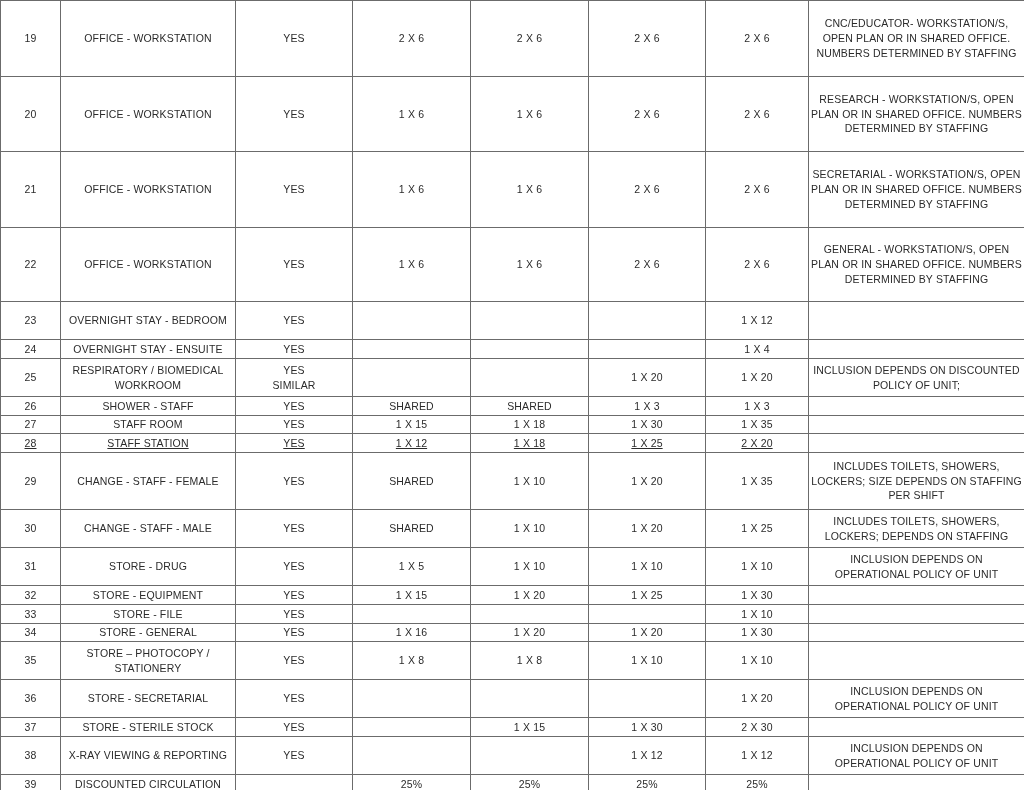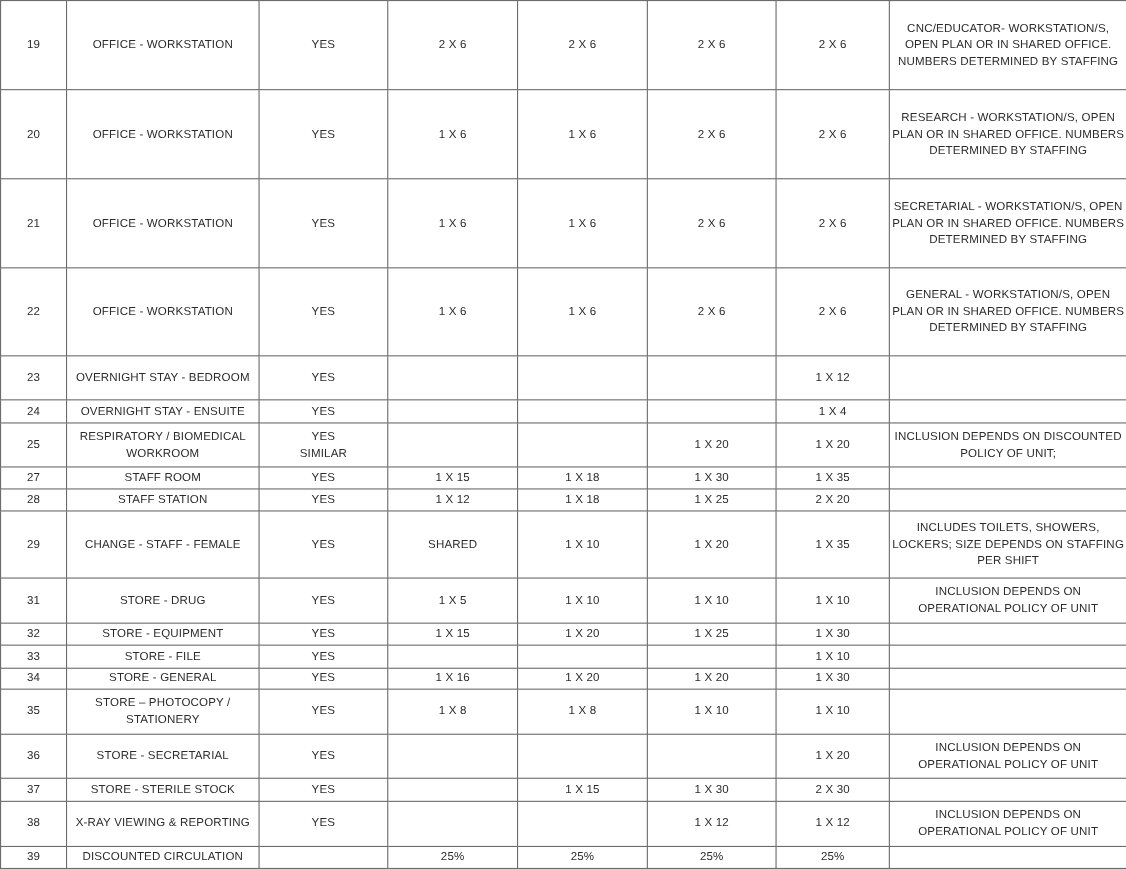--- a/index.html
+++ b/index.html
@@ -125,49 +125,69 @@
         <td class="cell-no">25</td>
         <td class="cell-room">RESPIRATORY / BIOMEDICAL WORKROOM</td>
         <td class="cell-dim">YES
 SIMILAR</td>
         <td class="cell-dim"></td>
         <td class="cell-dim"></td>
         <td class="cell-dim">1  X  20</td>
         <td class="cell-dim">1  X  20</td>
         <td class="cell-notes">INCLUSION DEPENDS ON DISCOUNTED POLICY OF UNIT;</td>
       </tr>
+      <tr style="height: 19px;">
+        <td class="cell-no">26</td>
+        <td class="cell-room">SHOWER - STAFF</td>
+        <td class="cell-dim">YES</td>
+        <td class="cell-dim">SHARED</td>
+        <td class="cell-dim">SHARED</td>
+        <td class="cell-dim">1  X  3</td>
+        <td class="cell-dim">1  X  3</td>
+        <td class="cell-notes"></td>
+      </tr>
       <tr style="height: 18px;">
         <td class="cell-no">27</td>
         <td class="cell-room">STAFF ROOM</td>
         <td class="cell-dim">YES</td>
         <td class="cell-dim">1  X  15</td>
         <td class="cell-dim">1  X  18</td>
         <td class="cell-dim">1  X  30</td>
         <td class="cell-dim">1  X  35</td>
         <td class="cell-notes"></td>
       </tr>
-      <tr style="height: 19px;">
+      <tr style="height: 19px; text-decoration: underline;">
         <td class="cell-no">28</td>
         <td class="cell-room">STAFF STATION</td>
         <td class="cell-dim">YES</td>
         <td class="cell-dim">1  X  12</td>
         <td class="cell-dim">1  X  18</td>
         <td class="cell-dim">1  X  25</td>
         <td class="cell-dim">2  X  20</td>
         <td class="cell-notes"></td>
       </tr>
       <tr style="height: 57px;">
         <td class="cell-no">29</td>
         <td class="cell-room">CHANGE - STAFF - FEMALE</td>
         <td class="cell-dim">YES</td>
         <td class="cell-dim">SHARED</td>
         <td class="cell-dim">1  X  10</td>
         <td class="cell-dim">1  X  20</td>
         <td class="cell-dim">1  X  35</td>
         <td class="cell-notes">INCLUDES TOILETS, SHOWERS, LOCKERS; SIZE DEPENDS ON STAFFING PER SHIFT</td>
+      </tr>
+      <tr style="height: 38px;">
+        <td class="cell-no">30</td>
+        <td class="cell-room">CHANGE - STAFF - MALE</td>
+        <td class="cell-dim">YES</td>
+        <td class="cell-dim">SHARED</td>
+        <td class="cell-dim">1  X  10</td>
+        <td class="cell-dim">1  X  20</td>
+        <td class="cell-dim">1  X  25</td>
+        <td class="cell-notes">INCLUDES TOILETS, SHOWERS, LOCKERS; DEPENDS ON STAFFING</td>
       </tr>
       <tr style="height: 38px; margin-left: 32px;">
         <td class="cell-no">31</td>
         <td class="cell-room">STORE - DRUG</td>
         <td class="cell-dim">YES</td>
         <td class="cell-dim">1  X  5</td>
         <td class="cell-dim">1  X  10</td>
         <td class="cell-dim">1  X  10</td>
         <td class="cell-dim">1  X  10</td>
         <td class="cell-notes">INCLUSION DEPENDS ON OPERATIONAL POLICY OF UNIT</td>

